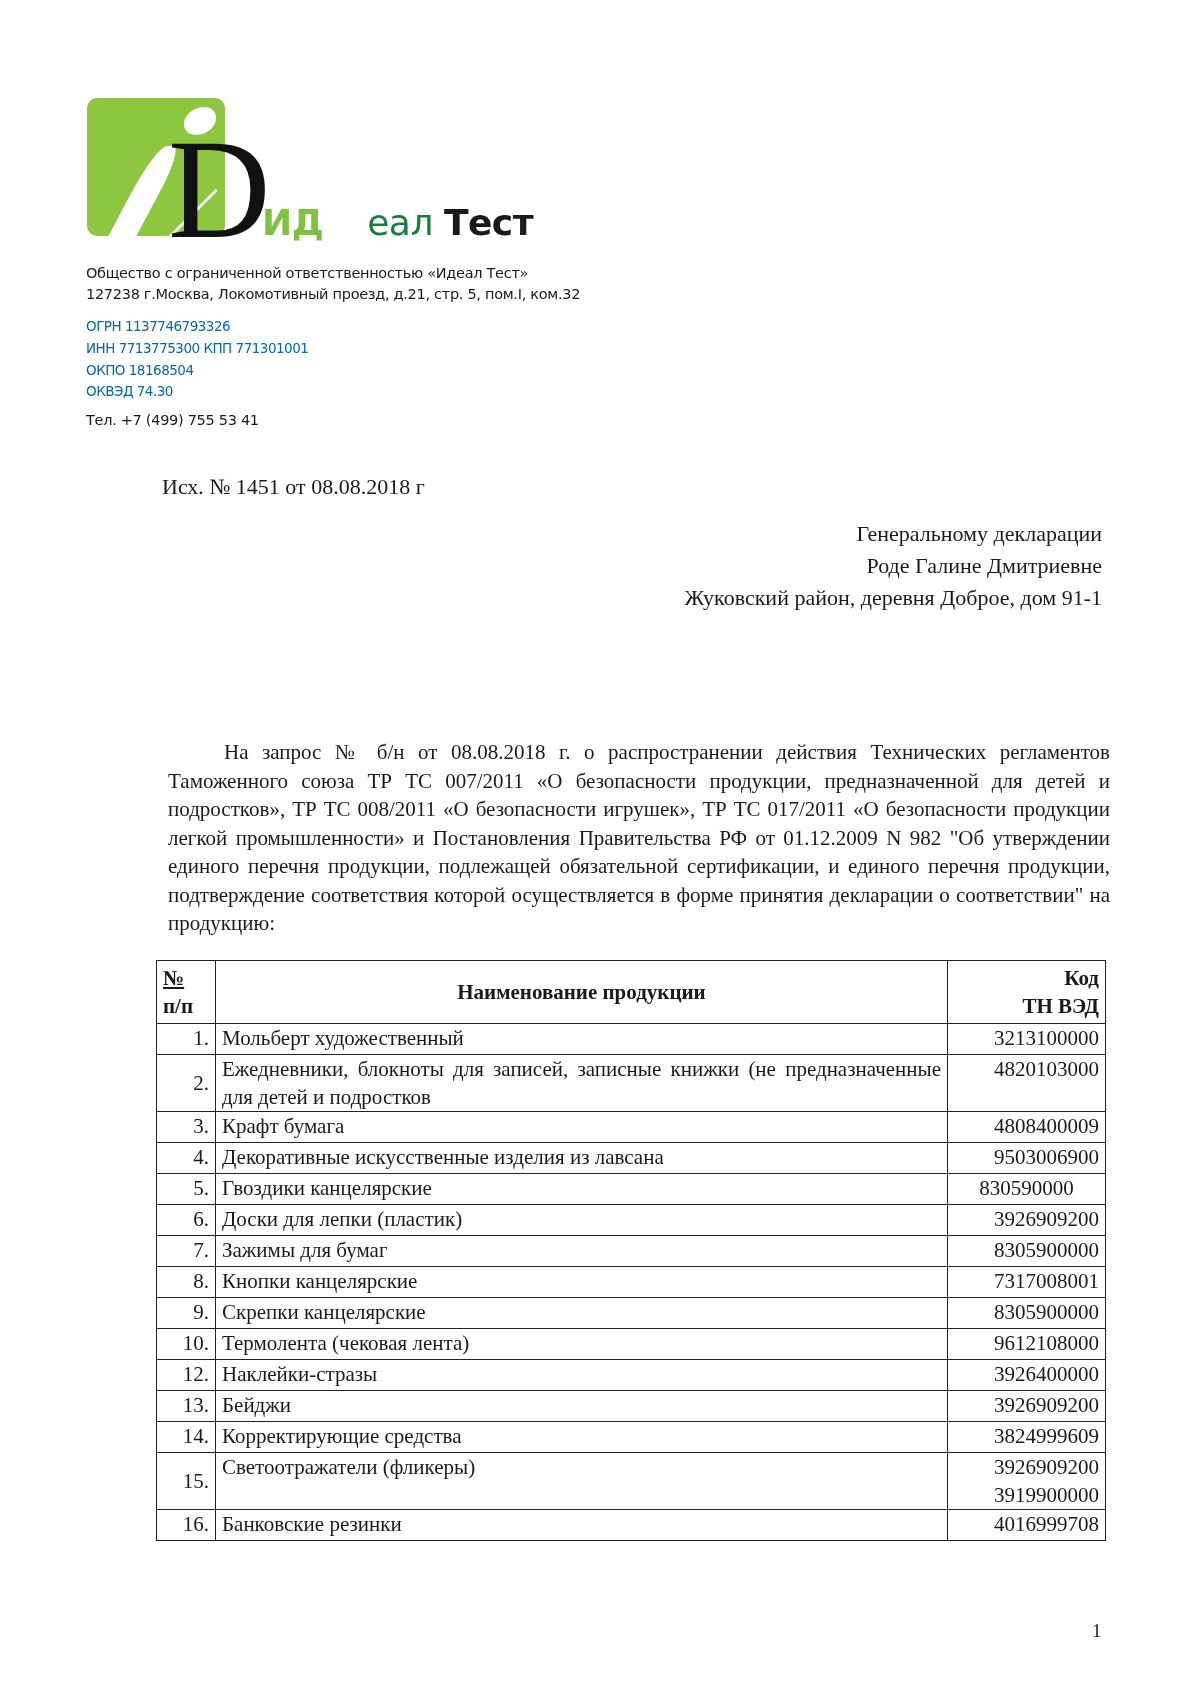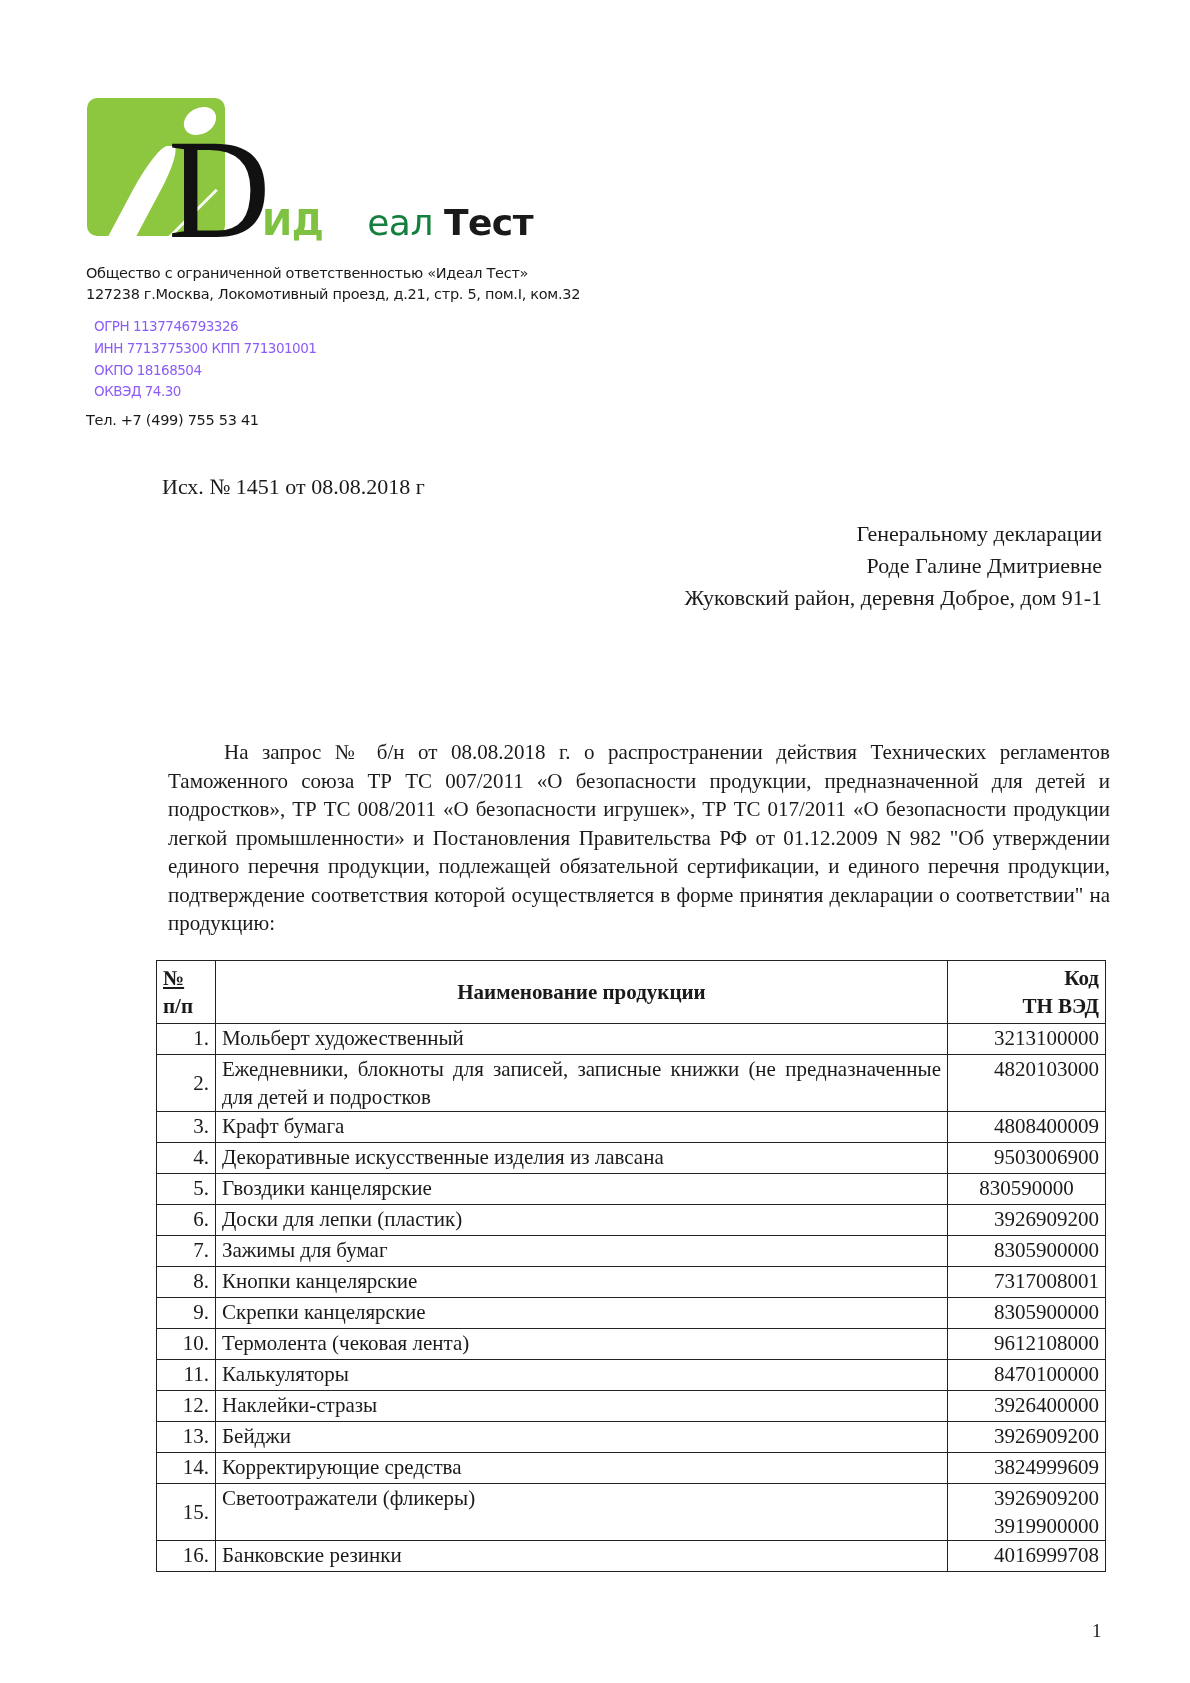--- a/index.html
+++ b/index.html
@@ -14,21 +14,21 @@
     .logo-D { left: 168px; top: 118px; font-family: "Liberation Serif", serif; font-size: 142px; line-height: 1; color: #111; letter-spacing: -4px; }
     .logo-text { left: 262px; top: 203px; font-family: "DejaVu Sans", sans-serif; font-size: 36px; line-height: 40px; white-space: nowrap; letter-spacing: -0.5px; }
     .logo-text .g { color: #7fc241; font-weight: bold; }
     .logo-text .n { color: #15803d; margin-left: 44px; }
     .logo-text .b { color: #1a1a1a; font-weight: bold; }
 
     
     .company { left: 86px; font-family: "DejaVu Sans", sans-serif; white-space: nowrap; }
     .company-name { top: 265px; font-size: 14.5px; letter-spacing: -0.3px; }
     .company-addr { top: 286px; font-size: 14.5px; letter-spacing: -0.3px; }
-    .reg { font-size: 13.5px; color: #8b5cf6; letter-spacing: -0.5px; margin-left: 8px; }
+    .reg { font-size: 13.5px; color: #0369a1; letter-spacing: -0.5px; }
     .reg-0 { top: 318px; }
     .reg-1 { top: 340px; }
     .reg-2 { top: 362px; }
     .reg-3 { top: 383px; }
     .phone { top: 412px; font-size: 14.5px; letter-spacing: -0.3px; }
 
     
     .serif { font-family: "Liberation Serif", serif; }
     .outgoing { left: 162px; top: 474px; font-size: 22px; }
     .recipient { right: 88px; top: 518px; text-align: right; font-size: 22px; line-height: 32px; }
@@ -144,25 +144,20 @@
       <td class="num">9.</td>
       <td class="name">Скрепки канцелярские</td>
       <td class="code">8305900000</td>
     </tr>
     <tr class="row">
       <td class="num">10.</td>
       <td class="name">Термолента (чековая лента)</td>
       <td class="code">9612108000</td>
     </tr>
     <tr class="row">
-      <td class="num">11.</td>
-      <td class="name">Калькуляторы</td>
-      <td class="code">8470100000</td>
-    </tr>
-    <tr class="row">
       <td class="num">12.</td>
       <td class="name">Наклейки-стразы</td>
       <td class="code">3926400000</td>
     </tr>
     <tr class="row">
       <td class="num">13.</td>
       <td class="name">Бейджи</td>
       <td class="code">3926909200</td>
     </tr>
     <tr class="row">

